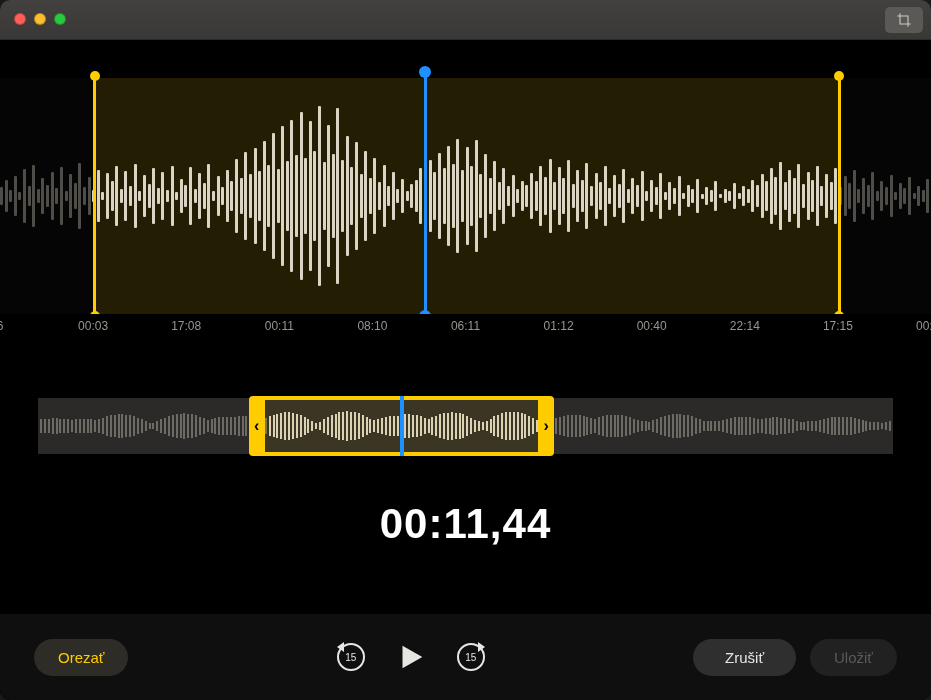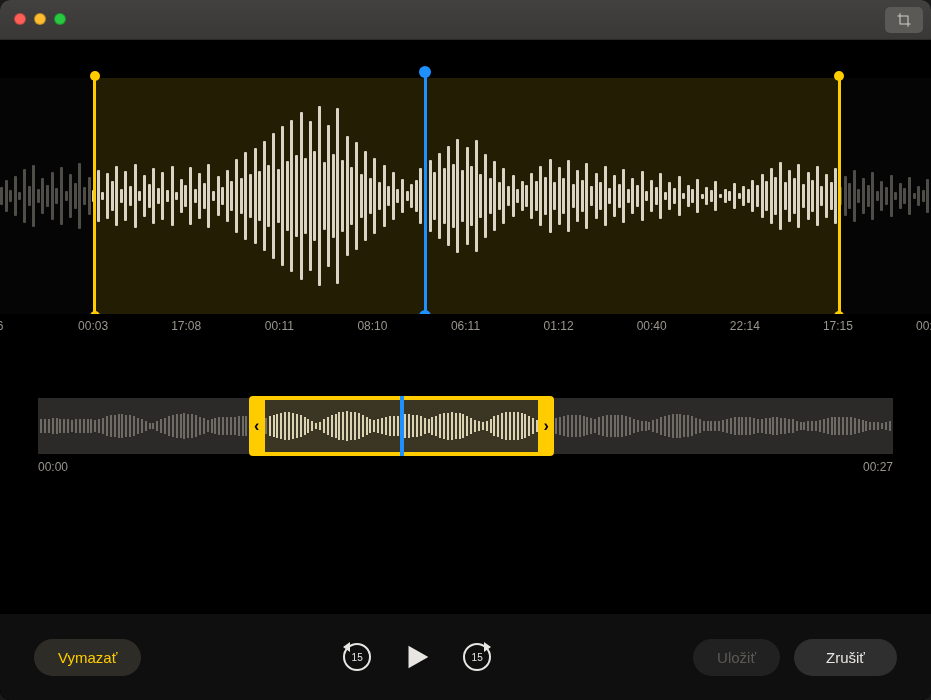--- a/index.html
+++ b/index.html
@@ -681,44 +681,41 @@
           <div class="ov-bar" style="height: 7.72408px;"></div>
           <div class="ov-bar" style="height: 7.06943px;"></div>
           <div class="ov-bar" style="height: 6.27199px;"></div>
           <div class="ov-bar" style="height: 8.17655px;"></div>
           <div class="ov-bar" style="height: 10.0425px;"></div>
         </div>
       <div class="ov-selection" id="ov-sel" style="left: 26.5%; right: 41.5%;"></div>
       <div class="ov-handle left" id="ov-hl" style="left: calc(26.5% - 16px);">‹</div>
       <div class="ov-handle right" id="ov-hr" style="left: 58.5%;">›</div>
       <div class="ov-playhead" id="ov-ph" style="left: 42.3%;"></div>
-      <div class="ov-time-labels">
-        <span>00:00</span>
-        <span>00:27</span>
-      </div>
     </div>
 
+    <div class="big-time">00:11,44</div>
 
     <div class="bottom-bar">
-      <button class="pill">Vymazať</button>
+      <button class="pill">Orezať</button>
 
       <div class="center-controls">
         <button class="skip-btn back">
           <span class="ring">15</span>
         </button>
         <button class="play-btn">
           <svg viewBox="0 0 24 24">
               <path d="M6 4l14 8-14 8z"></path>
             </svg>
         </button>
         <button class="skip-btn fwd">
           <span class="ring">15</span>
         </button>
       </div>
 
       <div class="right-group">
+        <button class="pill gray">Zrušiť</button>
         <button class="pill disabled">Uložiť</button>
-        <button class="pill gray">Zrušiť</button>
       </div>
     </div>
 
   </div>
 </div>
 
 </body></html>

